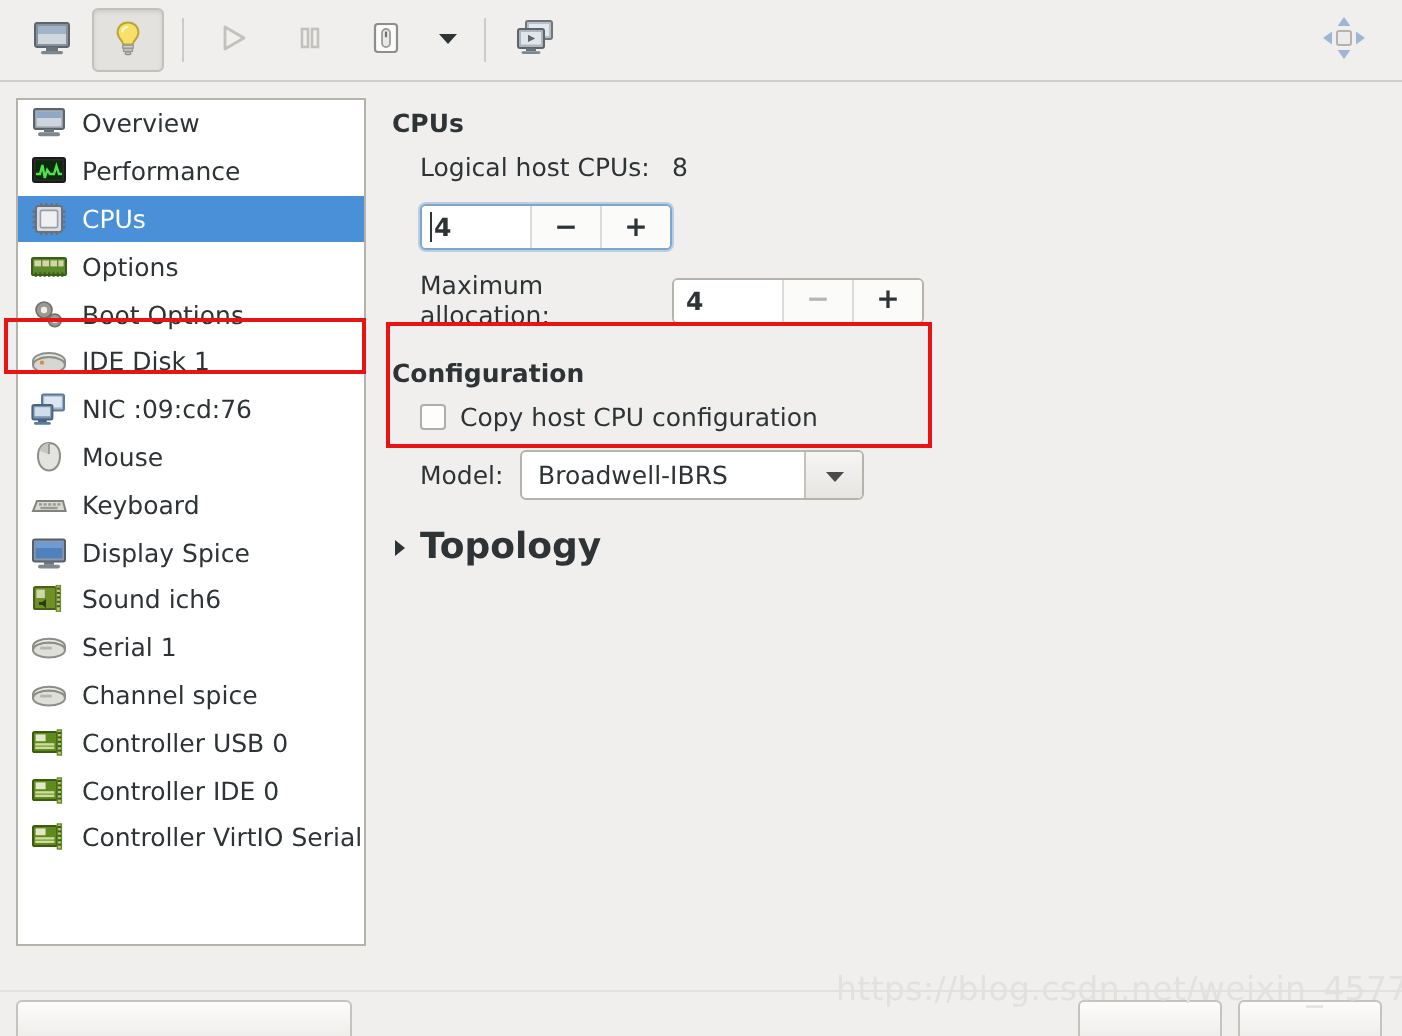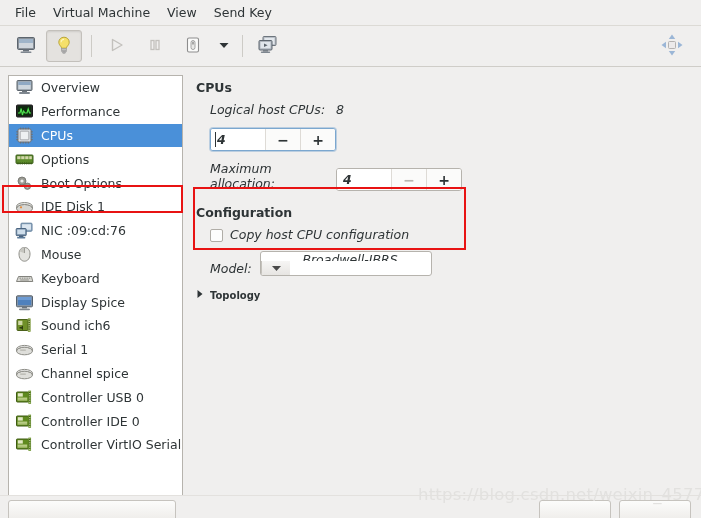--- a/index.html
+++ b/index.html
@@ -142,23 +142,22 @@
     position: relative;
   }
   .section-title {
     font-weight: bold;
     font-size: 12.5px;
     color: #2e3436;
     margin-bottom: 7px;
   }
   .row {
     display: flex;
-    align-items: flex-end;
+    align-items: center;
     margin-bottom: 7px;
-    font-style: italic;
   }
   .lbl {
     font-size: 12.5px;
     color: #2e3436;
   }
   .indent { padding-left: 14px; }
   .lbl-w { width: 126px; flex: 0 0 auto; }
 
   
   .spin {
@@ -222,21 +221,20 @@
   .combo {
     display: flex;
     align-items: center;
     height: 25px;
     width: 172px;
     border: 1px solid #b6b3ad;
     border-radius: 3px;
     background: #ffffff;
     box-sizing: border-box;
     overflow: hidden;
-    flex-direction: column;
   }
   .combo .ctext {
     flex: 1 1 auto;
     padding-left: 8px;
     font-size: 12.5px;
     color: #2e3436;
     white-space: nowrap;
     overflow: hidden;
   }
   .combo .carrow {
@@ -246,21 +244,21 @@
     align-items: center;
     justify-content: center;
     background: linear-gradient(#f6f5f4, #e7e5e2);
     border-left: 1px solid #c5c2bc;
   }
 
   .expander {
     display: flex;
     align-items: center;
     margin-top: 13px;
-    font-size: 10px;
+    font-size: 18px;
     font-weight: bold;
     color: #2e3436;
   }
   .expander .tri {
     margin-right: 6px;
     display: inline-block;
   }
 
   
   .annot {
@@ -306,26 +304,20 @@
   }
   #btm-btn-left   { left: 8px;   width: 168px; }
   #btm-btn-apply  { left: 539px; width: 72px; }
   #btm-btn-cancel { left: 619px; width: 72px; }
 </style>
 </head>
 <body>
 
 <div class="app">
 
-  <div class="menubar">
-    <div class="menu-item">File</div>
-    <div class="menu-item">Virtual Machine</div>
-    <div class="menu-item">View</div>
-    <div class="menu-item">Send Key</div>
-  </div>
 
   <div class="toolbar">
 
     <div class="tb-btn">
       <span>
         <svg width="20" height="18" viewBox="0 0 20 18">
           <rect x="1.5" y="1.5" width="17" height="12" rx="1.2" fill="#8a9199" stroke="#5c656e" stroke-width="1"></rect>
           <rect x="3" y="3" width="14" height="9" fill="#cfd6dd"></rect>
           <rect x="3" y="3" width="14" height="4" fill="#9fb4c9"></rect>
           <rect x="7" y="13.5" width="6" height="2" fill="#6b737c"></rect>

